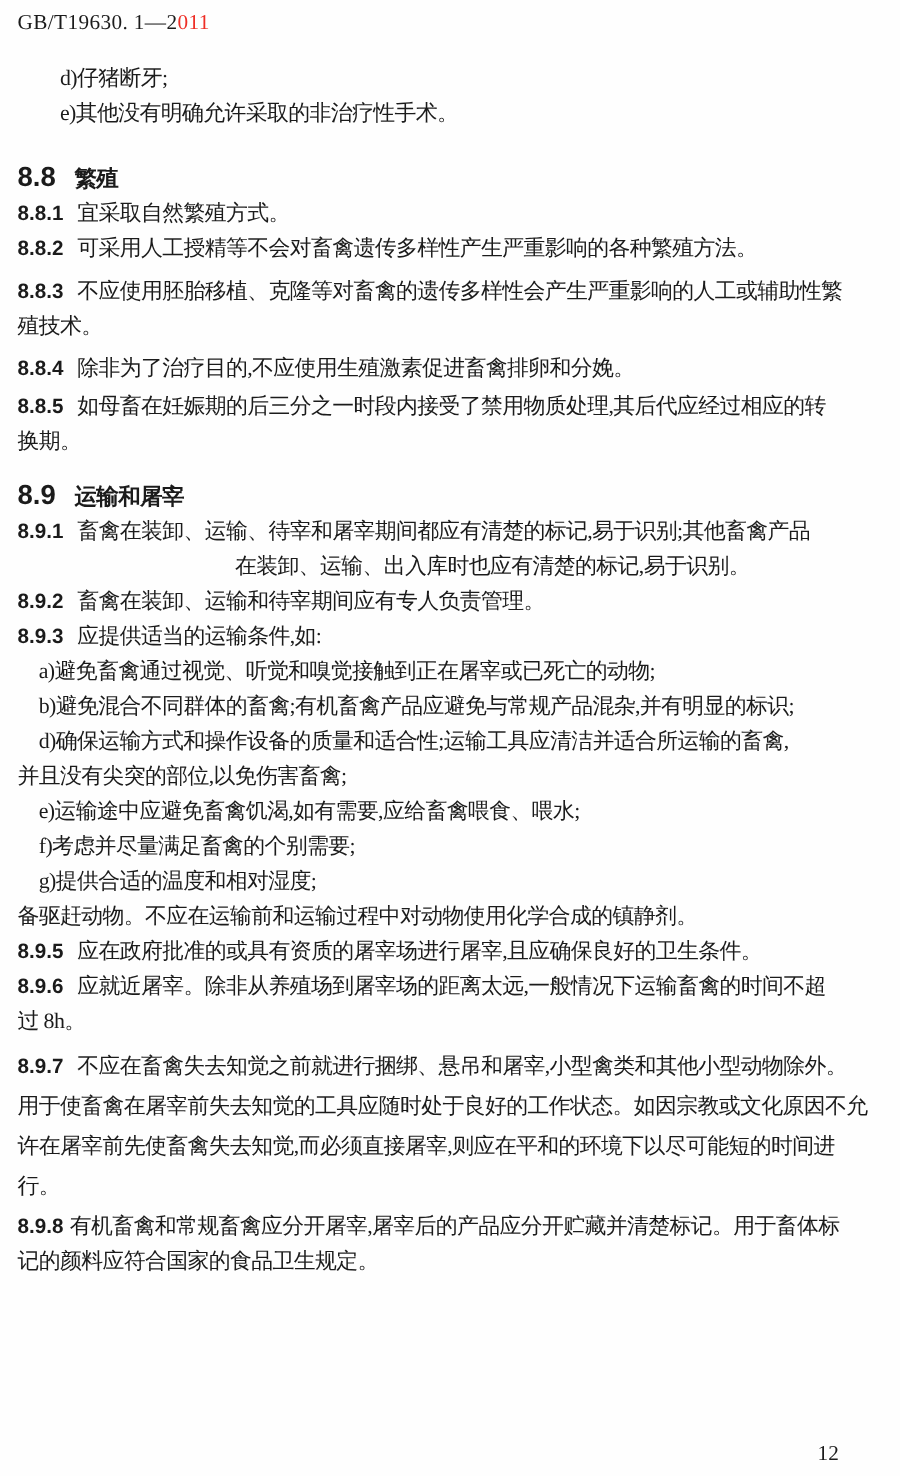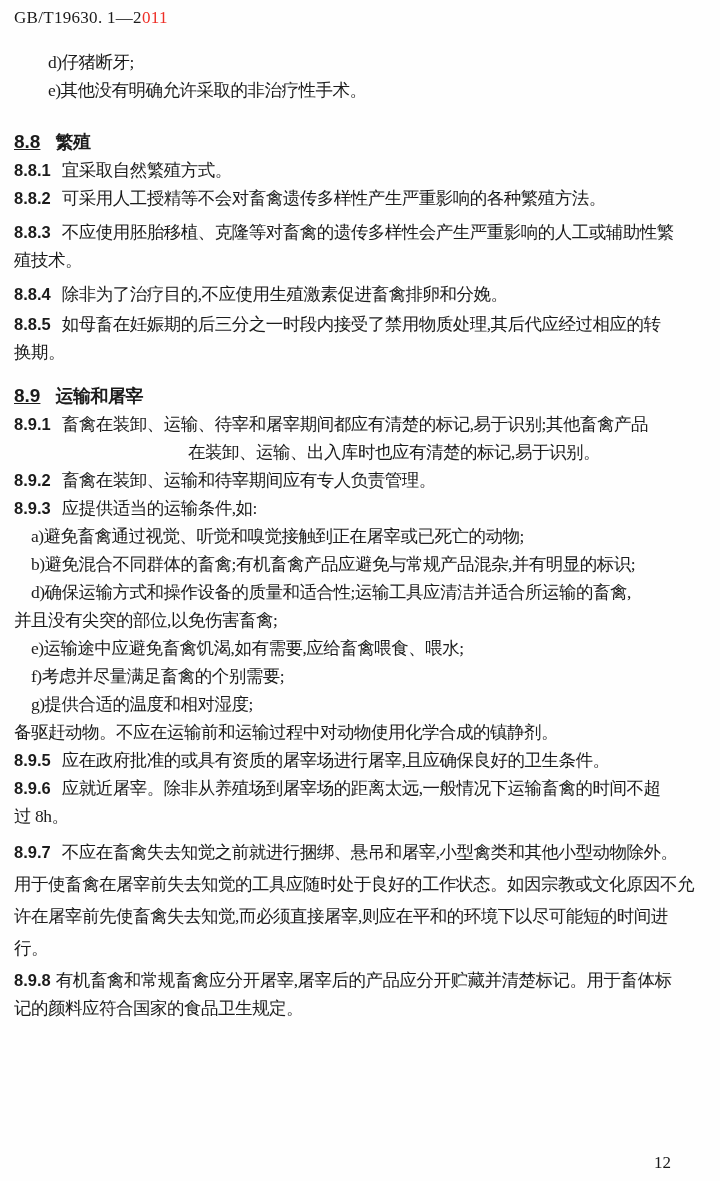--- a/index.html
+++ b/index.html
@@ -38,21 +38,21 @@
   .li  { padding-left: 34px; }   
   .li2 { padding-left: 17px; }   
   .cont-in { padding-left: 68px; text-align: center; } 
   .num {
     font-family: "Liberation Sans", sans-serif;
     font-weight: bold;
     font-size: 16.5px;
     letter-spacing: 0;
     margin-right: 11px;
   }
-  .h .num { font-size: 19px; margin-right: 15px; text-decoration: underline; }
+  .h .num { font-size: 22px; margin-right: 15px; }
   .h .txt {
     font-family: "Liberation Sans", sans-serif;
     font-weight: bold;
     font-size: 18px;
     margin-top: 28px;
   }
   .c8 .num { margin-right: 5px; }
   .footer {
     position: absolute;
     right: 49px; bottom: 8px;

